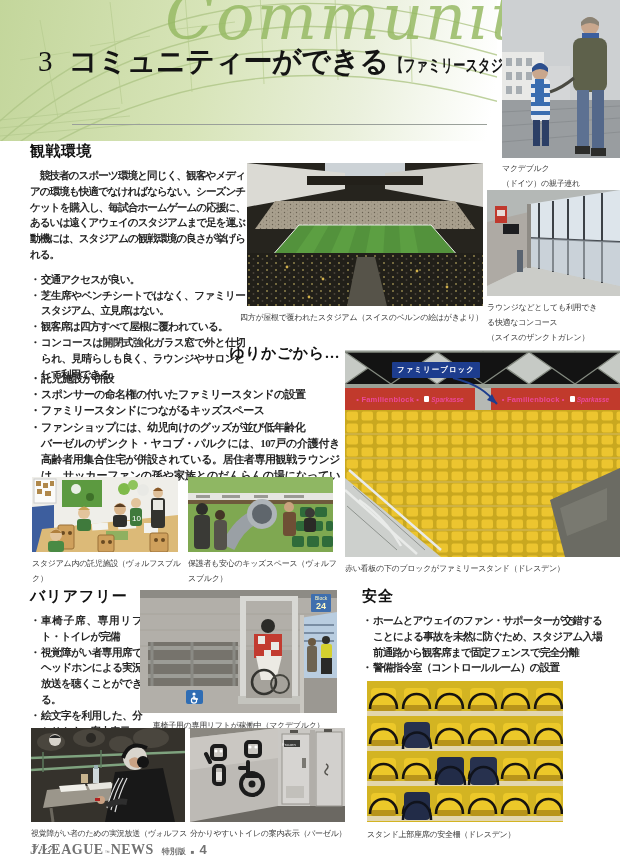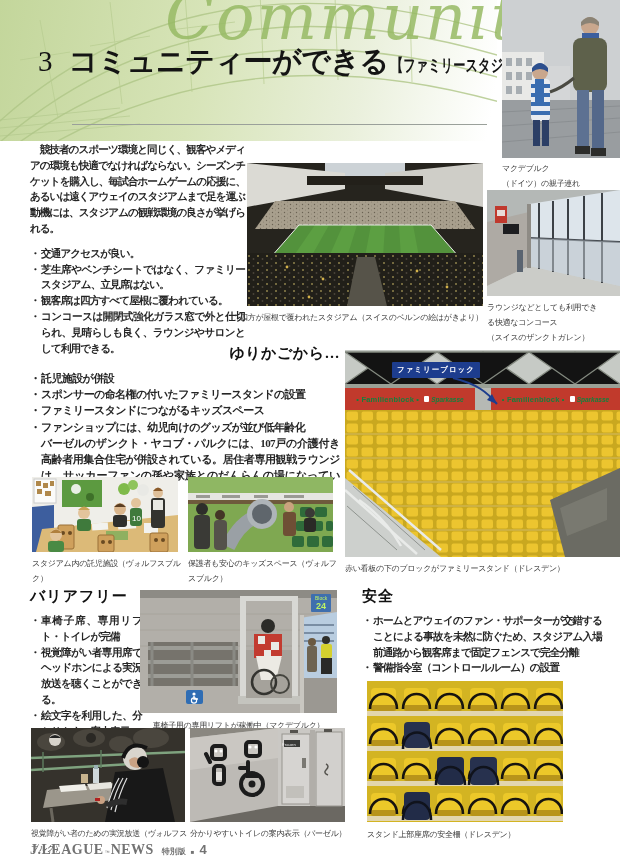--- a/index.html
+++ b/index.html
@@ -39,29 +39,29 @@
           letter-spacing:-.9px;text-align:justify;}
   .col li::before{content:"・";position:absolute;left:0;top:0;}
   .col-cradle li,.col-cradle p{font-size:11px;line-height:16.2px;letter-spacing:-.6px;}
   .col-cradle p.note{margin:0 0 0 11px;}
 
   
   .fb-callout{left:392px;top:362px;background:#1d3d8e;color:#fff;font-size:7.5px;font-weight:700;
     letter-spacing:1px;padding:3px 5px;border-radius:1px;}
   .fb-band{left:345px;top:388px;width:275px;height:22px;}
   .fb-group{position:absolute;top:0;height:22px;display:flex;align-items:center;
-    justify-content:center;gap:5px;color:#15803d;}
+    justify-content:center;gap:5px;color:#ec4899;}
   .fb-g1{left:0;width:130px;}
   .fb-g2{left:146px;width:129px;}
   .fb-text{font-size:7.5px;font-weight:700;letter-spacing:.2px;}
   .spk{font-size:6.5px;font-weight:700;font-style:italic;display:flex;align-items:center;gap:2px;}
   .spk-logo{display:inline-block;width:5px;height:6px;background:#fff;border-radius:1px;}
 
   
-  .block-sign{left:311px;top:594px;background:#3f6fae;color:#bef264;text-align:center;
+  .block-sign{left:311px;top:594px;background:#3f6fae;color:#fef9c3;text-align:center;
     padding:1px 4px;border-radius:1px;}
   .block-sign .l1{display:block;font-size:5px;line-height:6px;}
   .block-sign .l2{display:block;font-size:9px;line-height:10px;font-weight:700;}
   .door-label{left:282px;top:742px;font-size:4px;color:#ececec;letter-spacing:.2px;}
 
   
   .footer{left:30px;top:842px;display:flex;align-items:baseline;color:#737373;}
   .logo-main,.logo-news{font-family:"Liberation Serif",serif;font-weight:800;font-size:14px;letter-spacing:.5px;}
   .logo-tm{font-size:5px;vertical-align:super;margin:0 1px;}
   .edition{font-size:8px;font-weight:700;margin-left:8px;}
@@ -152,20 +152,21 @@
       <rect x="33" y="79" width="9" height="26" fill="#3a6db0"></rect>
       <rect x="31" y="120" width="7" height="26" fill="#2c3f66"></rect>
         <rect x="40" y="120" width="7" height="26" fill="#2c3f66"></rect>
       <path d="M48,92 Q60,88 72,78" stroke="#4a4a42" stroke-width="3" fill="none"></path>
     </svg>
   </div>
   <div class="caption preline" style="left:502px;top:161px;width:118px;">マクデブルク
 （ドイツ）の親子連れ</div>
 
   <div class="col body-serif" style="left:30px;top:142px;width:215px;">
+    <h2 class="sec" style="font-family:'Liberation Sans',sans-serif;">観戦環境</h2>
     <p>　競技者のスポーツ環境と同じく、観客やメディアの環境も快適でなければならない。シーズンチケットを購入し、毎試合ホームゲームの応援に、あるいは遠くアウェイのスタジアムまで足を運ぶ動機には、スタジアムの観戦環境の良さが挙げられる。</p>
     <ul>
       <li>交通アクセスが良い。</li>
       <li>芝生席やベンチシートではなく、ファミリースタジアム、立見席はない。</li>
       <li>観客席は四方すべて屋根に覆われている。</li>
       <li>コンコースは開閉式強化ガラス窓で外と仕切られ、見晴らしも良く、ラウンジやサロンとして利用できる。</li>
     </ul>
   </div>
 
   <div class="photo" style="left:247px;top:163px;width:236px;height:143px;">

